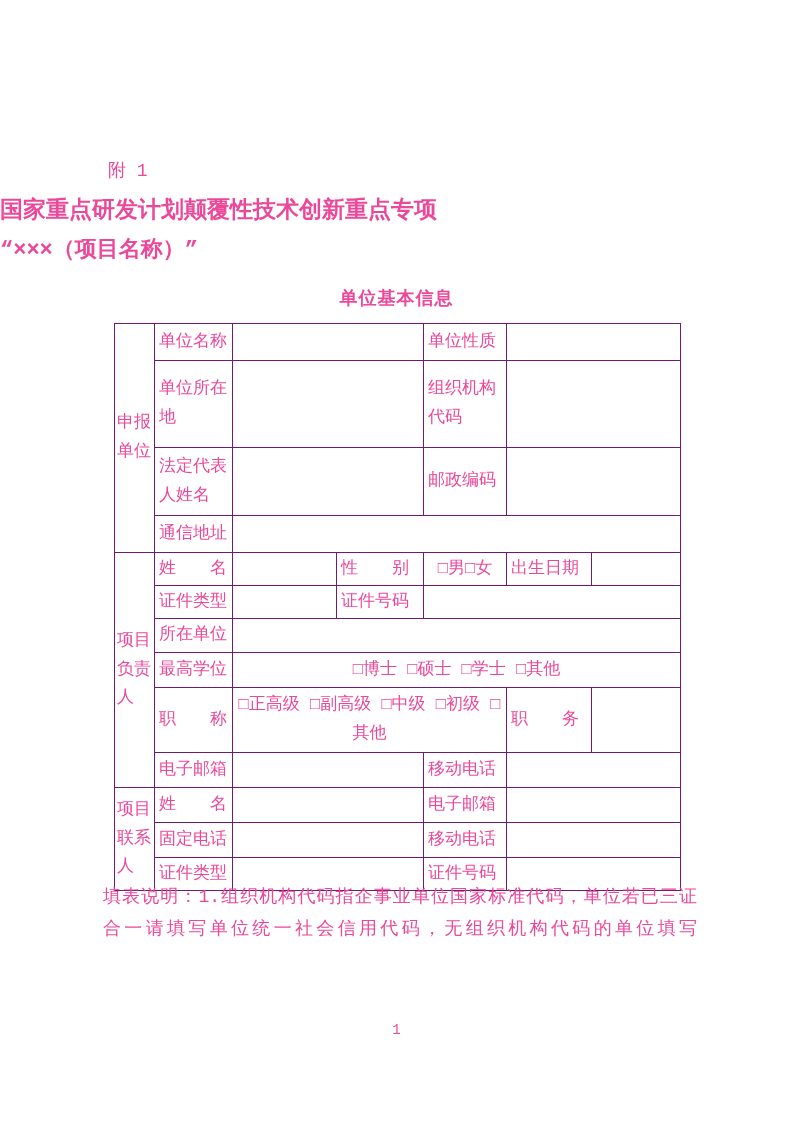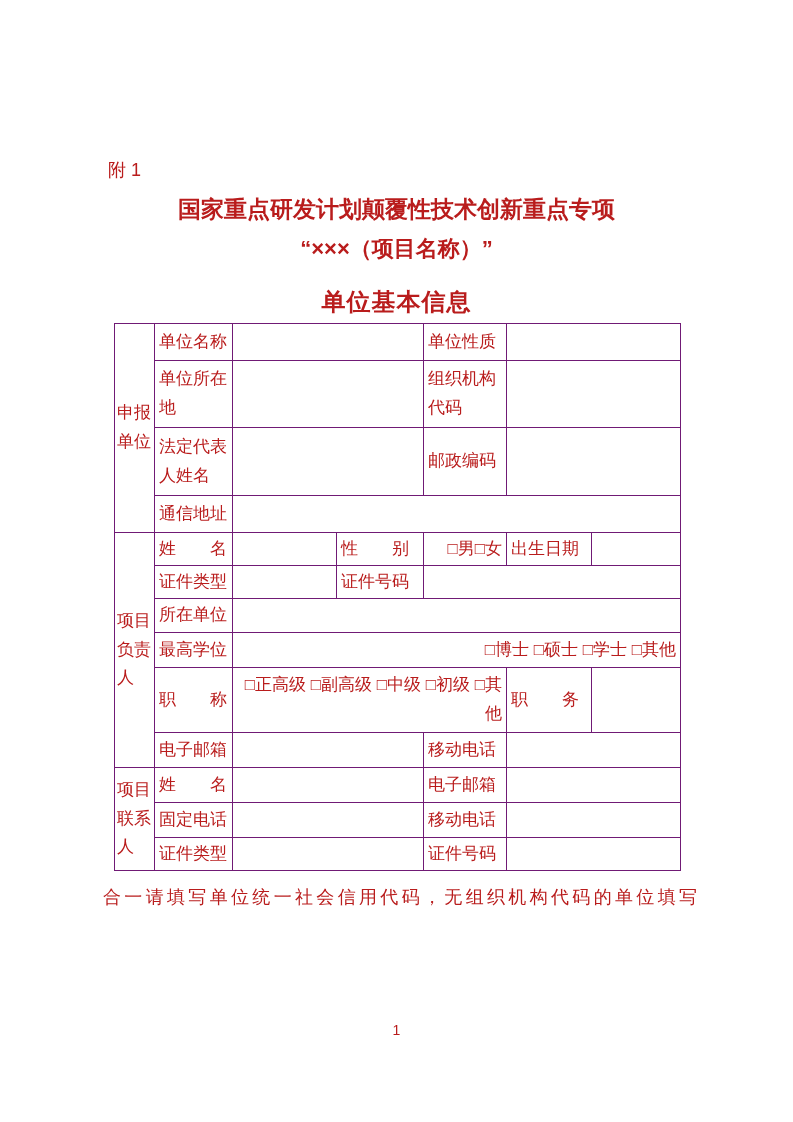--- a/index.html
+++ b/index.html
@@ -2,56 +2,56 @@
 <html><head>
 <meta charset="utf-8">
 <style>
   * { margin:0; padding:0; box-sizing:border-box; }
   html,body { background:#888; }
   .page {
     position:relative;
     width:793px; height:1122px;
     margin:0 auto;
     background:#ffffff;
-    color:#b91c1c;
-    font-family:Liberation Sans, sans-serif;
+    color:#ec4899;
+    font-family:Liberation Mono, monospace;
   }
   .attachment {
     position:absolute; left:108px; top:158px;
     font-size:18px;
   }
   .title-line1 {
     position:absolute; top:194px; left:0; width:100%;
-    text-align:center; font-size:23px; font-weight:bold;
+    font-size:23px; font-weight:bold;
   }
   .title-line2 {
     position:absolute; top:234px; left:0; width:100%;
-    text-align:center; font-size:22px; font-weight:bold;
+    font-size:22px; font-weight:bold;
   }
   .form-title {
     position:absolute; top:286px; left:0; width:100%;
-    text-align:center; font-size:24px; font-weight:bold; letter-spacing:1px;
+    text-align:center; font-size:18px; font-weight:bold; letter-spacing:1px;
   }
   table.form-table {
     position:absolute; top:323px; left:114px;
     border-collapse:collapse; table-layout:fixed;
     width:566px;
   }
   td {
     border:1px solid #701a75;
     font-size:17px;
     line-height:1.7;
     padding:1px 4px;
     vertical-align:middle;
     word-break:break-all;
     overflow:hidden;
   }
   td.sec { padding:1px 2px; }
   td.lbl { text-align:left; }
-  td.opts { text-align:right; }
+  td.opts { text-align:center; }
   td.val  { text-align:left; }
   .notes {
     position:absolute; top:881px; left:103px; width:594px;
     font-size:18px; line-height:32px;
   }
   .notes .jline { text-align:justify; text-align-last:justify; }
   .page-num {
     position:absolute; top:1022px; left:0; width:100%;
     text-align:center; font-size:14px;
   }
@@ -78,21 +78,21 @@
     </colgroup>
     <tbody>
 
       <tr style="height:37px;">
         <td class="sec" rowspan="4">申报单位</td>
         <td class="lbl">单位名称</td>
         <td class="val" colspan="2"></td>
         <td class="lbl">单位性质</td>
         <td class="val" colspan="2"></td>
       </tr>
-      <tr style="height:67px;">
+      <tr style="height:87px;">
         <td class="lbl">单位所在地</td>
         <td class="val" colspan="2"></td>
         <td class="lbl">组织机构代码</td>
         <td class="val" colspan="2"></td>
       </tr>
       <tr style="height:68px;">
         <td class="lbl">法定代表人姓名</td>
         <td class="val" colspan="2"></td>
         <td class="lbl">邮政编码</td>
         <td class="val" colspan="2"></td>
@@ -154,18 +154,19 @@
       <tr style="height:33px;">
         <td class="lbl">证件类型</td>
         <td class="val" colspan="2"></td>
         <td class="lbl">证件号码</td>
         <td class="val" colspan="2"></td>
       </tr>
     </tbody>
   </table>
 
   <div class="notes">
+    <div class="jline">填表说明：1.组织机构代码指企事业单位国家标准代码，单位若已三证</div>
     <div class="jline">合一请填写单位统一社会信用代码，无组织机构代码的单位填写</div>
   </div>
 
   <div class="page-num">1</div>
 
 </div>
 
 </body></html>

